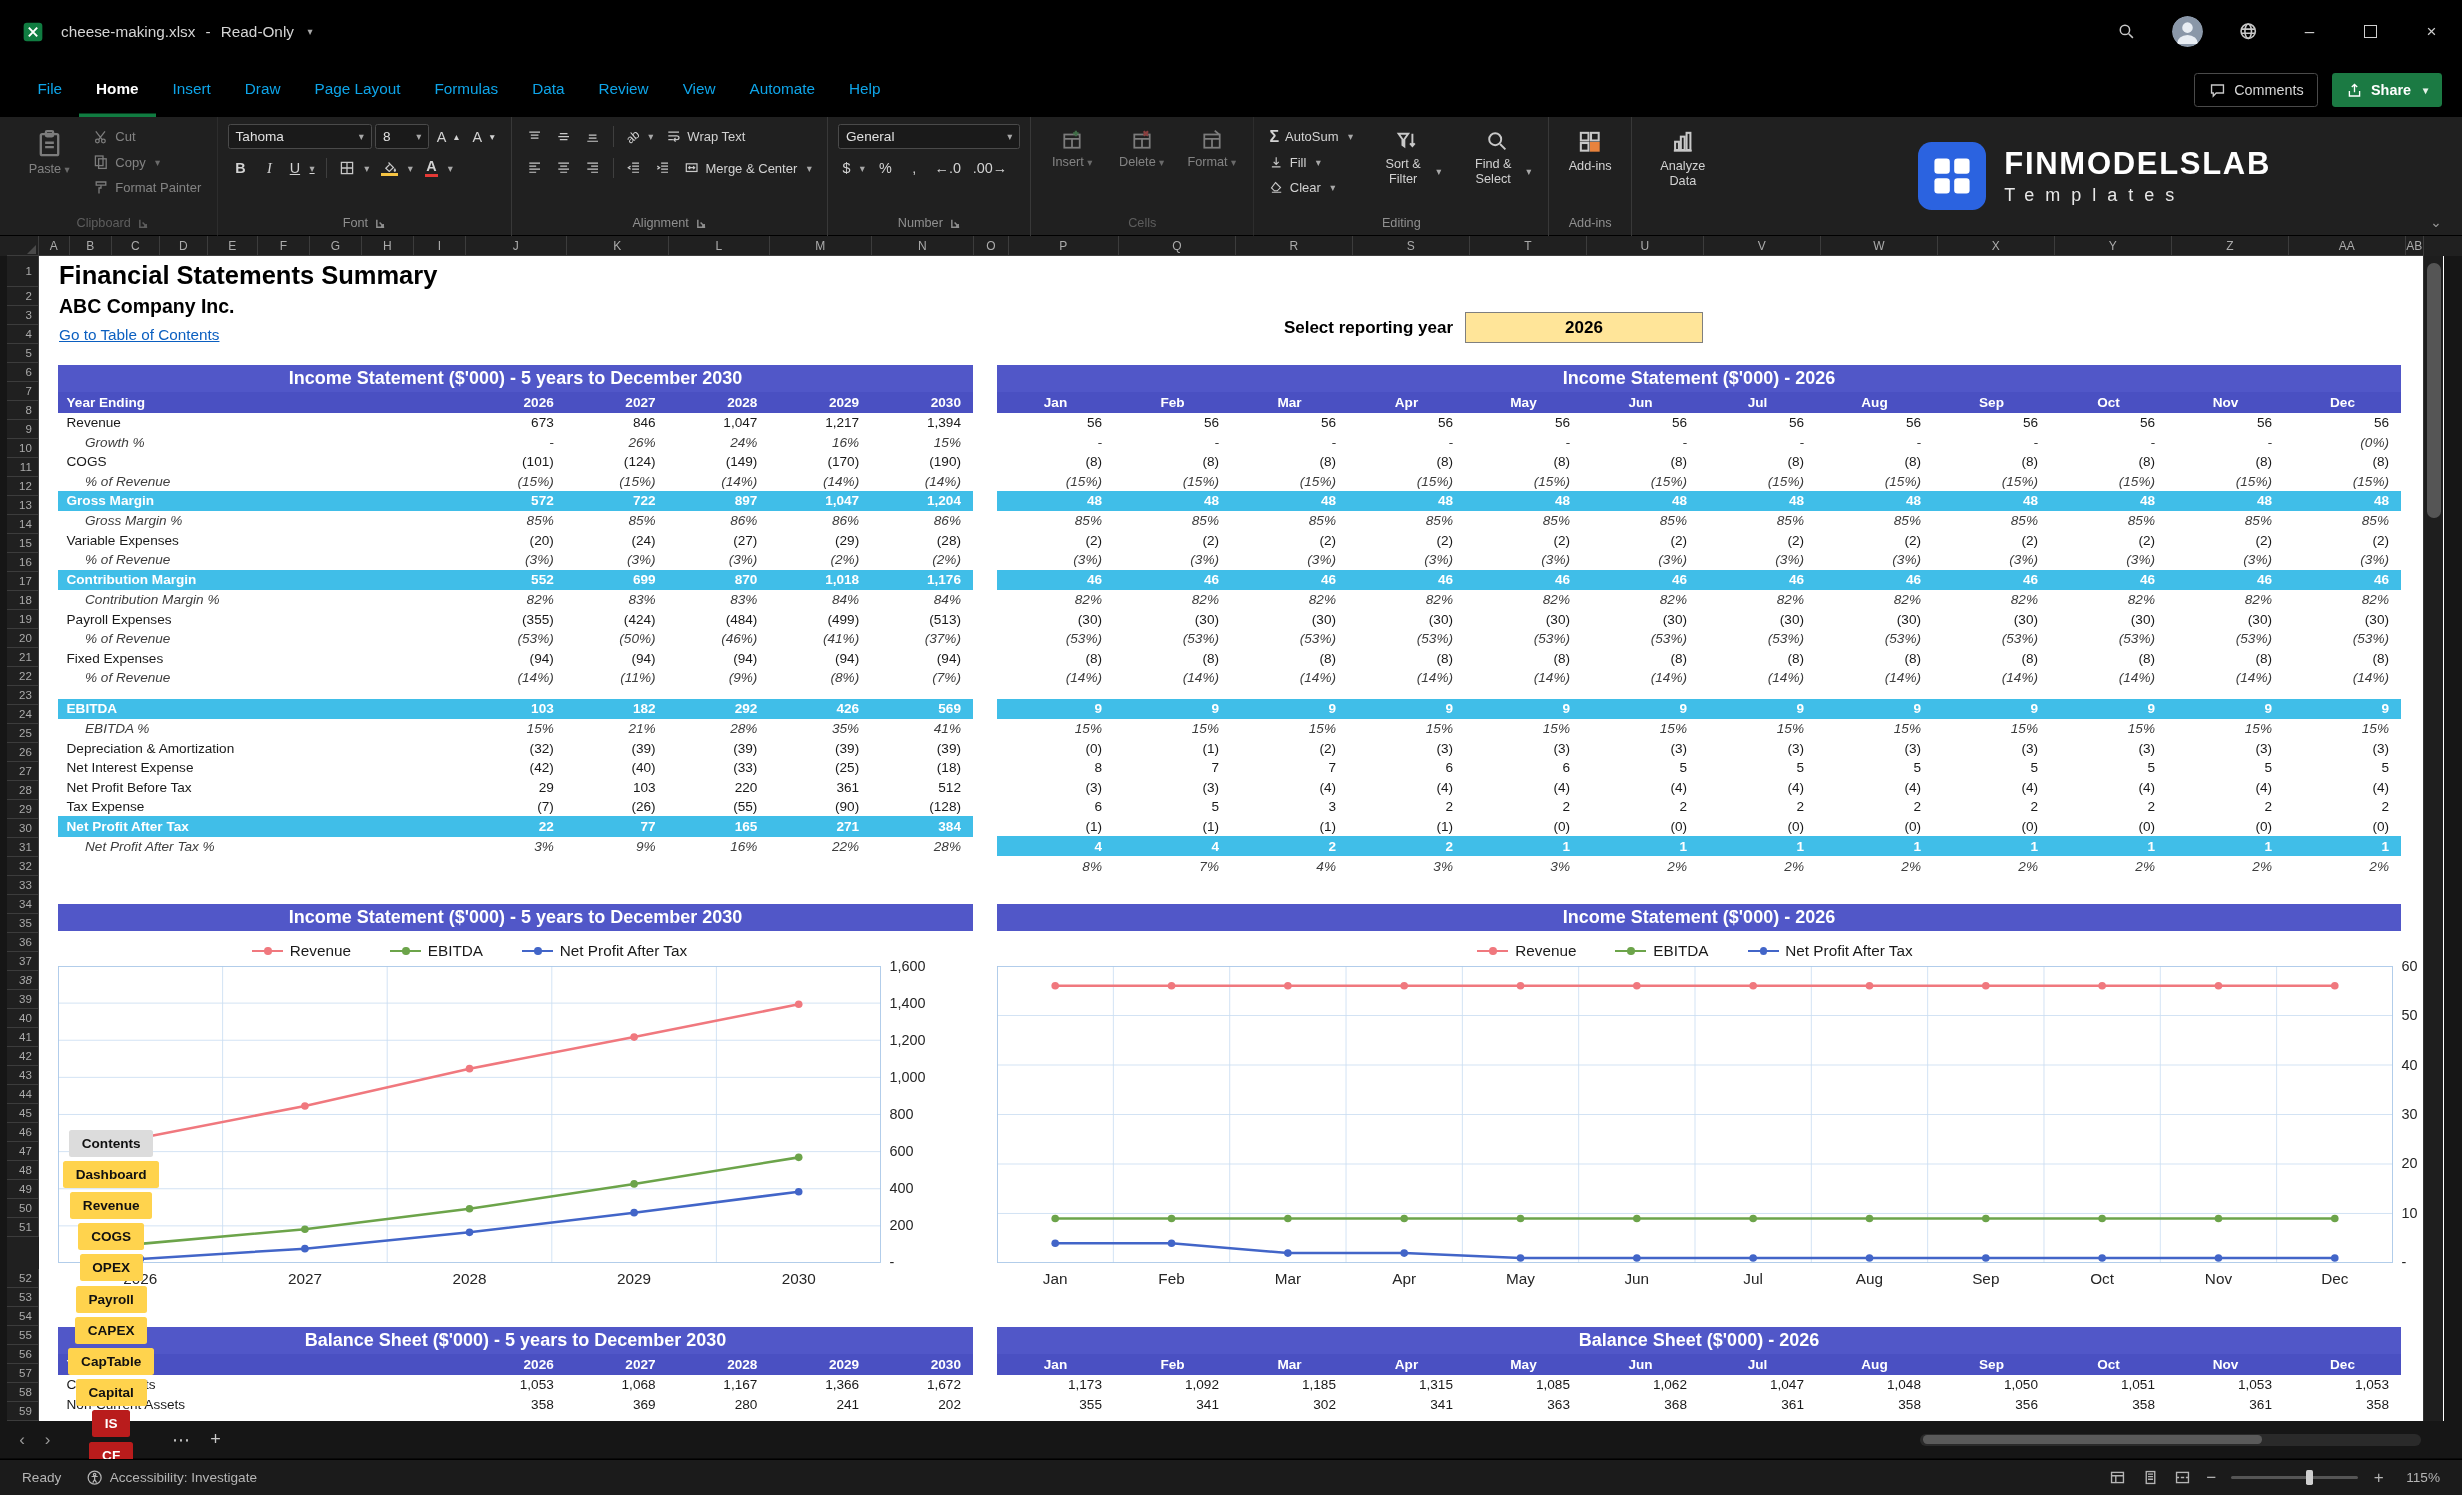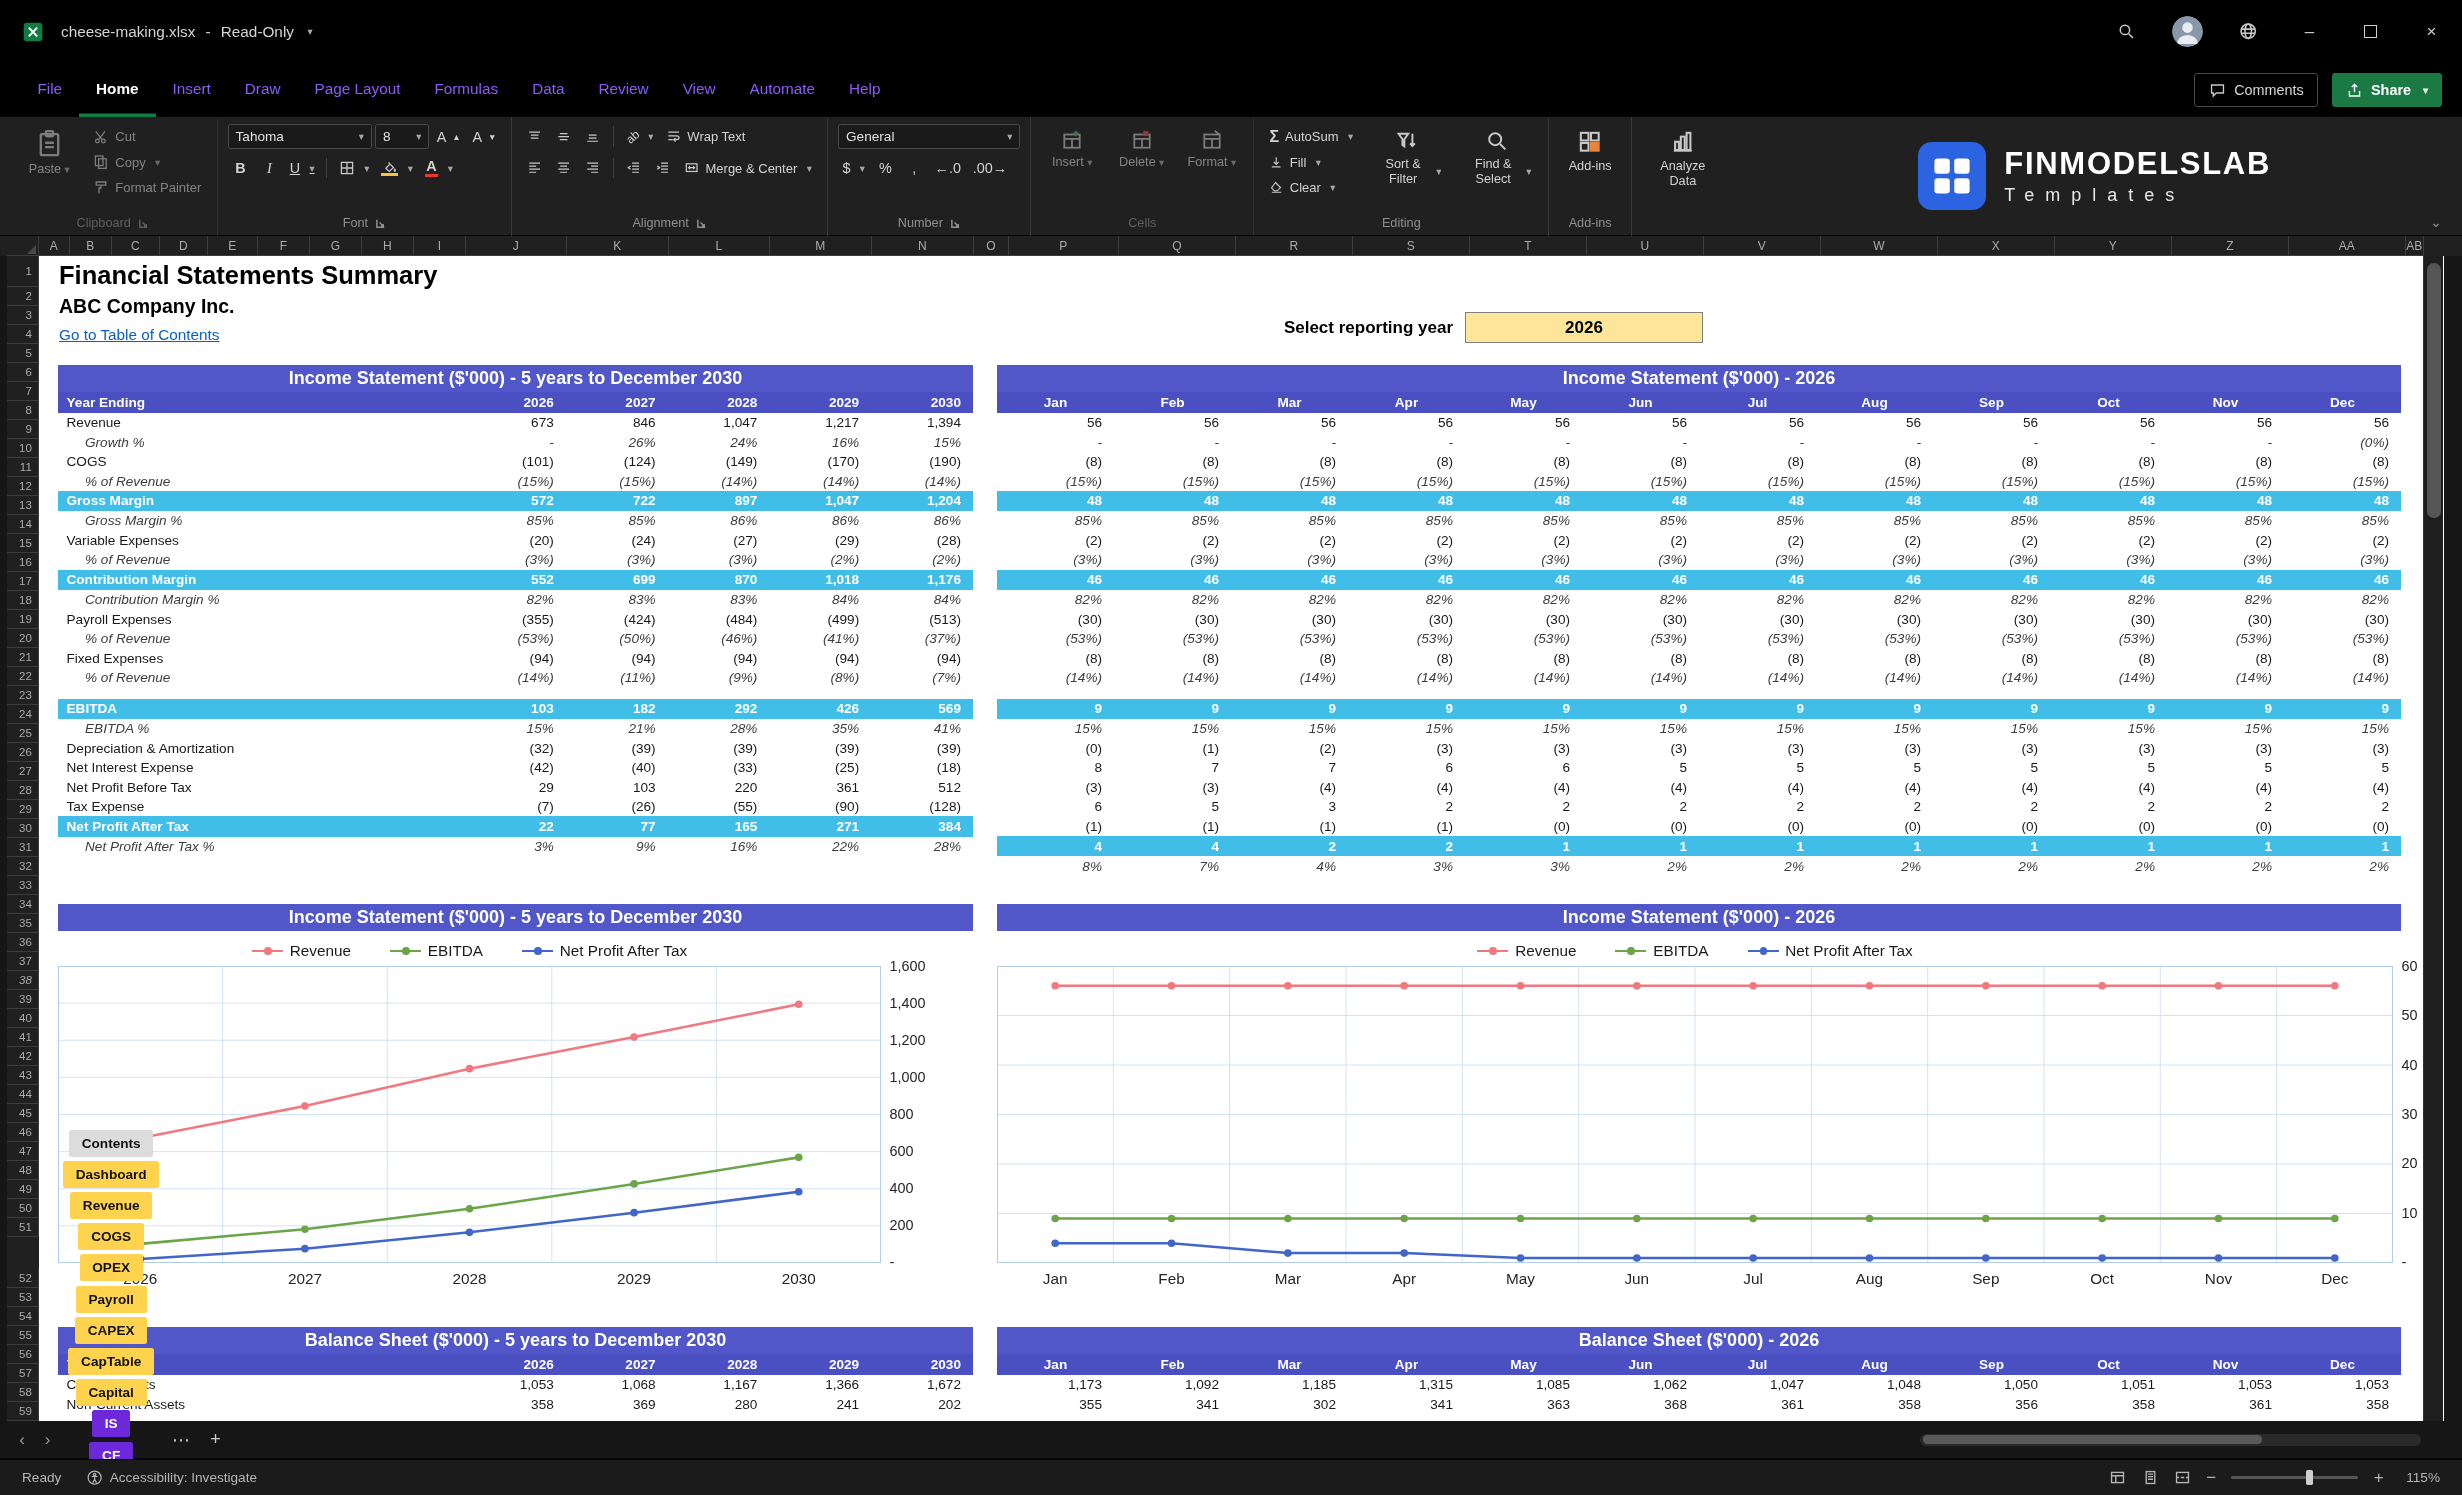--- a/index.html
+++ b/index.html
@@ -12,21 +12,21 @@
   .app-icon{margin-left:22px;display:flex;}
   .tb-title{margin-left:17px;font-size:15.3px;color:#d4d4d4;display:flex;align-items:center;gap:10.2px;}
   .tb-right{margin-left:auto;display:flex;align-items:center;}
   .tb-btn{width:61px;height:63px;display:flex;align-items:center;justify-content:center;color:#cfcfcf;font-size:17px;}
   .avatar{width:31px;height:31px;border-radius:50%;overflow:hidden;}
   .max-box{width:12.7px;height:12.7px;border:1.3px solid #cfcfcf;}
 
   
   .menubar{position:absolute;top:63px;left:0;width:2462px;height:54px;background:#000;display:flex;align-items:center;}
   #menu-tabs{display:flex;margin-left:20.4px;height:54px;}
-  .mtab{padding:0 17px;line-height:51px;font-size:15.3px;color:#8b5cf6;}
+  .mtab{padding:0 17px;line-height:51px;font-size:15.3px;color:#0ea5e9;}
   .mtab.active{color:#fff;font-weight:bold;box-shadow:inset 0 -3.4px 0 #107C41;}
   .menu-right{margin-left:auto;margin-right:20.4px;display:flex;align-items:center;gap:13.6px;}
   .comments-chip{display:flex;align-items:center;gap:8.5px;height:34px;padding:0 13.6px;border:0.8px solid #4a4a4a;border-radius:3.4px;color:#d6d6d6;font-size:14.4px;}
   .share-chip{display:flex;align-items:center;gap:8.5px;height:34px;padding:0 13.6px;border-radius:3.4px;background:#1B7A43;color:#fff;font-size:14.4px;font-weight:bold;}
 
   
   .ribbon{position:absolute;top:117px;left:0;width:2462px;height:119px;background:#202020;display:flex;padding-left:8.5px;border-bottom:0.8px solid #000;}
   .rgroup{height:119px;display:flex;flex-direction:column;border-right:0.8px solid #383838;padding:6.8px 10.2px 0;}
   .rg-body{flex:1;display:flex;gap:8.5px;align-items:flex-start;}
   .rg-body.col{flex-direction:column;gap:6px;}
@@ -107,21 +107,21 @@
   .ch-ytick{position:absolute;left:8.5px;font-size:14.4px;color:#262626;white-space:nowrap;}
   .ch-xlabels{display:flex;margin-top:6.8px;}
   .ch-xtick{flex:1;text-align:center;font-size:15.3px;color:#262626;}
 
   
   .tabbar{position:absolute;top:1421px;left:0;width:2462px;height:37px;background:#161616;display:flex;align-items:center;gap:5.1px;padding:0 12px;}
   .tnav{color:#9a9a9a;font-size:17px;width:20.4px;text-align:center;}
   #sheet-tabs{display:flex;align-items:center;gap:4.2px;flex-direction:column;}
   .stab{height:27px;line-height:27px;padding:0 12.7px;border-radius:2.5px;font-size:13.6px;font-weight:bold;color:#111;white-space:nowrap;}
   .stab.yellow{background:#FFD34D;}
-  .stab.blue{background:#6d28d9;color:#fff;}
+  .stab.blue{background:#b91c1c;color:#fff;}
   .stab.neutral{background:#DCDCDC;}
   .stab.active{background:#fff;box-shadow:inset 0 -3.4px 0 #1E7145;}
   .stab.cut{padding:0 5.1px 0 10.2px;border-radius:2.5px 0 0 2.5px;}
   .tmore,.tadd{color:#c9c9c9;font-size:18px;padding:0 7.6px;}
   .hsb{margin-left:auto;width:501px;height:12px;background:#2a2a2a;border-radius:6px;position:relative;margin-right:29px;}
   .hsb-thumb{position:absolute;left:3.4px;top:1.7px;width:339px;height:8.5px;background:#5a5a5a;border-radius:4.2px;}
 
   
   .statusbar{position:absolute;top:1459px;left:0;width:2462px;height:36px;background:#1b1b1b;border-top:0.8px solid #000;display:flex;align-items:center;color:#b5b5b5;font-size:13.6px;}
   .sb-left{display:flex;align-items:center;gap:25.5px;padding-left:22px;}

